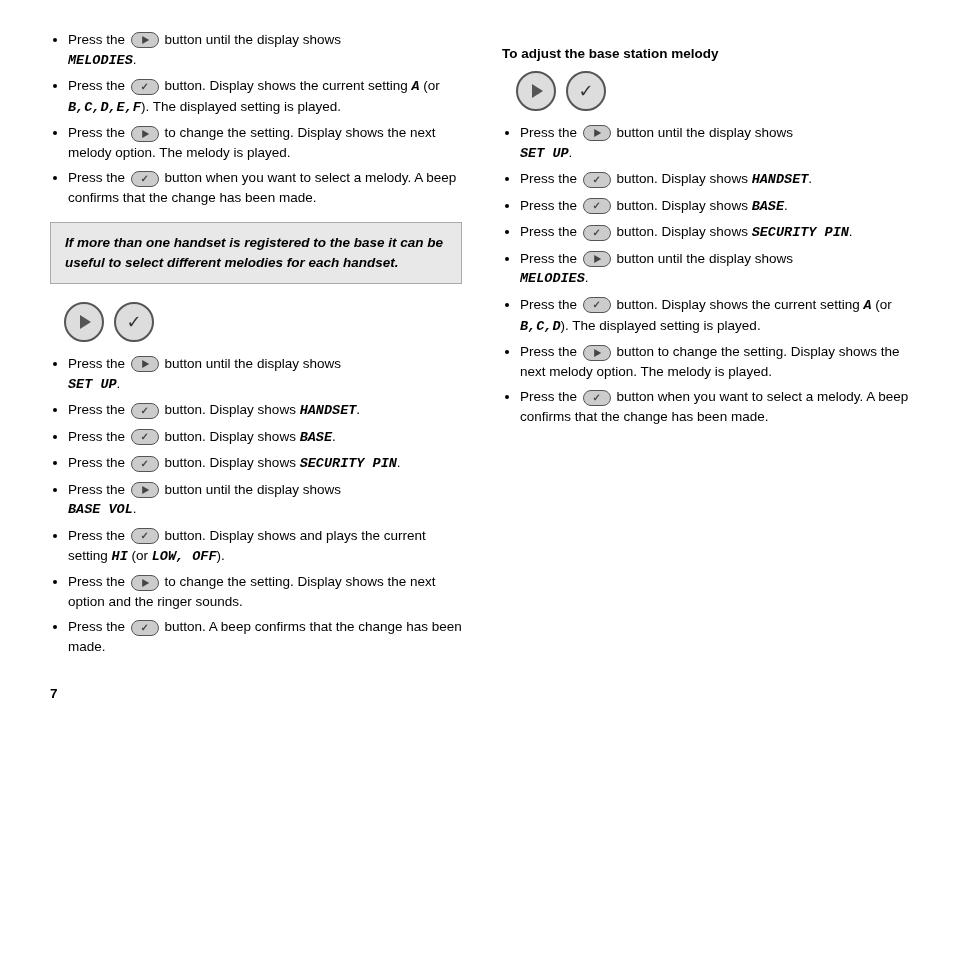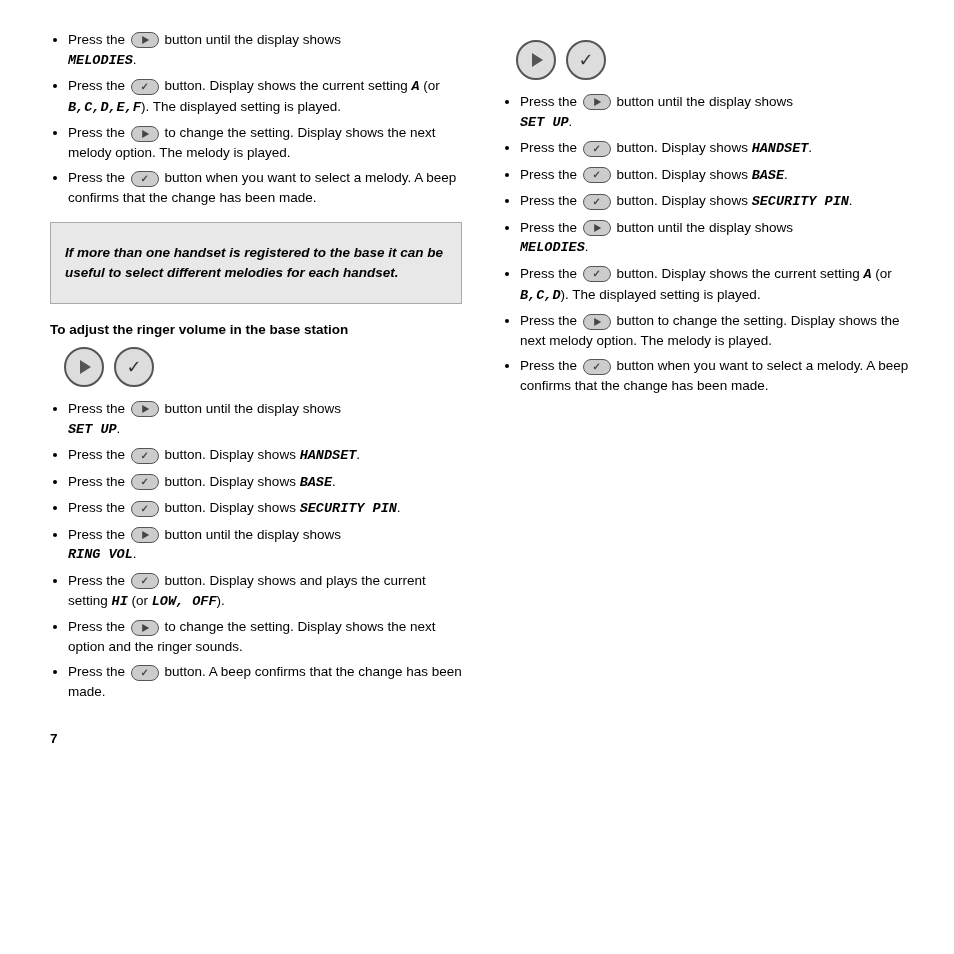--- a/index.html
+++ b/index.html
@@ -37,21 +37,21 @@
     }
     .italic-mono {
       font-style: italic;
       font-family: 'Courier New', monospace;
       font-weight: bold;
       text-align: center;
     }
     .highlight-box {
       border: 1px solid #aaa;
       background: #e8e8e8;
-      padding: 20px 14px;
+      padding: 10px 14px;
       margin: 14px 0 18px 0;
       font-style: italic;
       font-weight: bold;
       line-height: 1.5;
       font-size: 13.5px;
     }
     .section-title {
       font-weight: bold;
       margin-bottom: 4px;
       margin-top: 16px;
@@ -169,21 +169,20 @@
         <span>Press the</span>
         <span class="inline-btn inline-btn-check"></span>
         <span>button when you want to select a melody. A beep confirms that the change has been made.</span>
       </li>
     </ul>
 
     <div class="highlight-box">
       <span>If more than one handset is registered to the base it can be useful to select different melodies for each handset.</span>
     </div>
 
-    <div class="section-title">To adjust the ringer volume in the base station</div>
 
     <div class="button-row">
       <div class="btn-oval">
         <div class="btn-oval-arrow"></div>
       </div>
       <div class="btn-check">✓</div>
     </div>
 
     <ul>
       <li>
@@ -204,21 +203,21 @@
       </li>
       <li>
         <span>Press the</span>
         <span class="inline-btn inline-btn-check"></span>
         <span>button. Display shows <span class="italic-mono">SECURITY PIN</span>.</span>
       </li>
       <li>
         <span>Press the</span>
         <span class="inline-btn inline-btn-arrow"></span>
         <span>button until the display shows</span><br>
-        <span class="italic-mono">RING VOL</span>.
+        <span class="italic-mono">BASE VOL</span>.
       </li>
       <li>
         <span>Press the</span>
         <span class="inline-btn inline-btn-check"></span>
         <span>button. Display shows and plays the current setting <span class="italic-mono">HI</span> (or <span class="italic-mono">LOW, OFF</span>).</span>
       </li>
       <li>
         <span>Press the</span>
         <span class="inline-btn inline-btn-arrow"></span>
         <span>to change the setting. Display shows the next option and the ringer sounds.</span>
@@ -228,20 +227,21 @@
         <span class="inline-btn inline-btn-check"></span>
         <span>button. A beep confirms that the change has been made.</span>
       </li>
     </ul>
 
     <div class="page-num">7</div>
   </div>
 
   <div class="right-col">
 
+    <div class="section-title">To adjust the base station melody</div>
 
     <div class="button-row">
       <div class="btn-oval">
         <div class="btn-oval-arrow"></div>
       </div>
       <div class="btn-check">✓</div>
     </div>
 
     <ul>
       <li>

